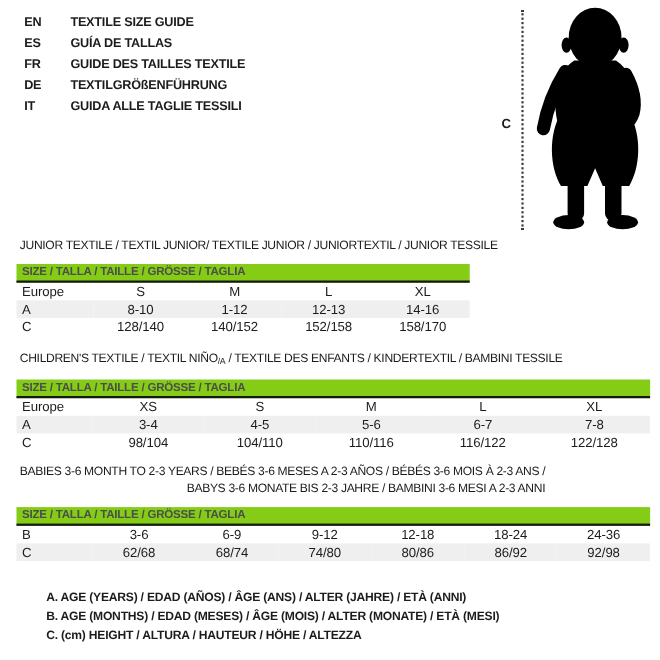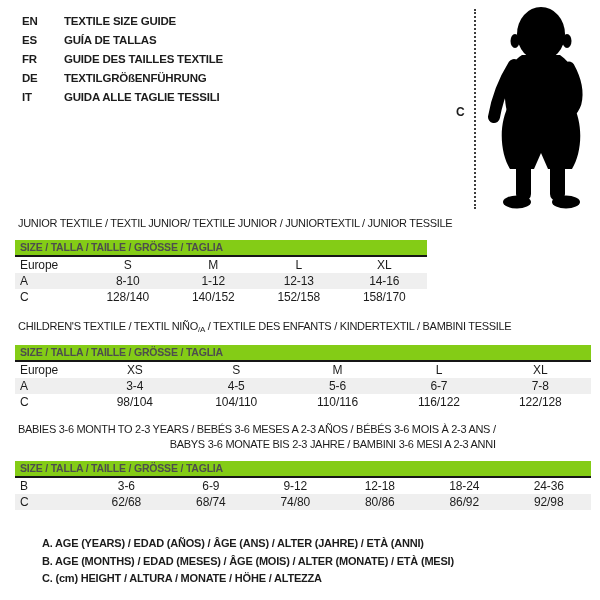--- a/index.html
+++ b/index.html
@@ -205,14 +205,14 @@
       <td>86/92</td>
       <td>92/98</td>
     </tr>
   </tbody>
     </table>
 </div>
 
 <div class="abs notes">
   <div class="note-line">A. AGE (YEARS) / EDAD (AÑOS) / ÂGE (ANS) / ALTER (JAHRE) / ETÀ (ANNI)</div>
   <div class="note-line">B. AGE (MONTHS) / EDAD (MESES) / ÂGE (MOIS) / ALTER (MONATE) / ETÀ (MESI)</div>
-  <div class="note-line">C. (cm) HEIGHT / ALTURA / MONATE / HÖHE / ALTEZZA</div>
+  <div class="note-line">C. (cm) HEIGHT / ALTURA / HAUTEUR / HÖHE / ALTEZZA</div>
 </div>
 
 </body></html>

